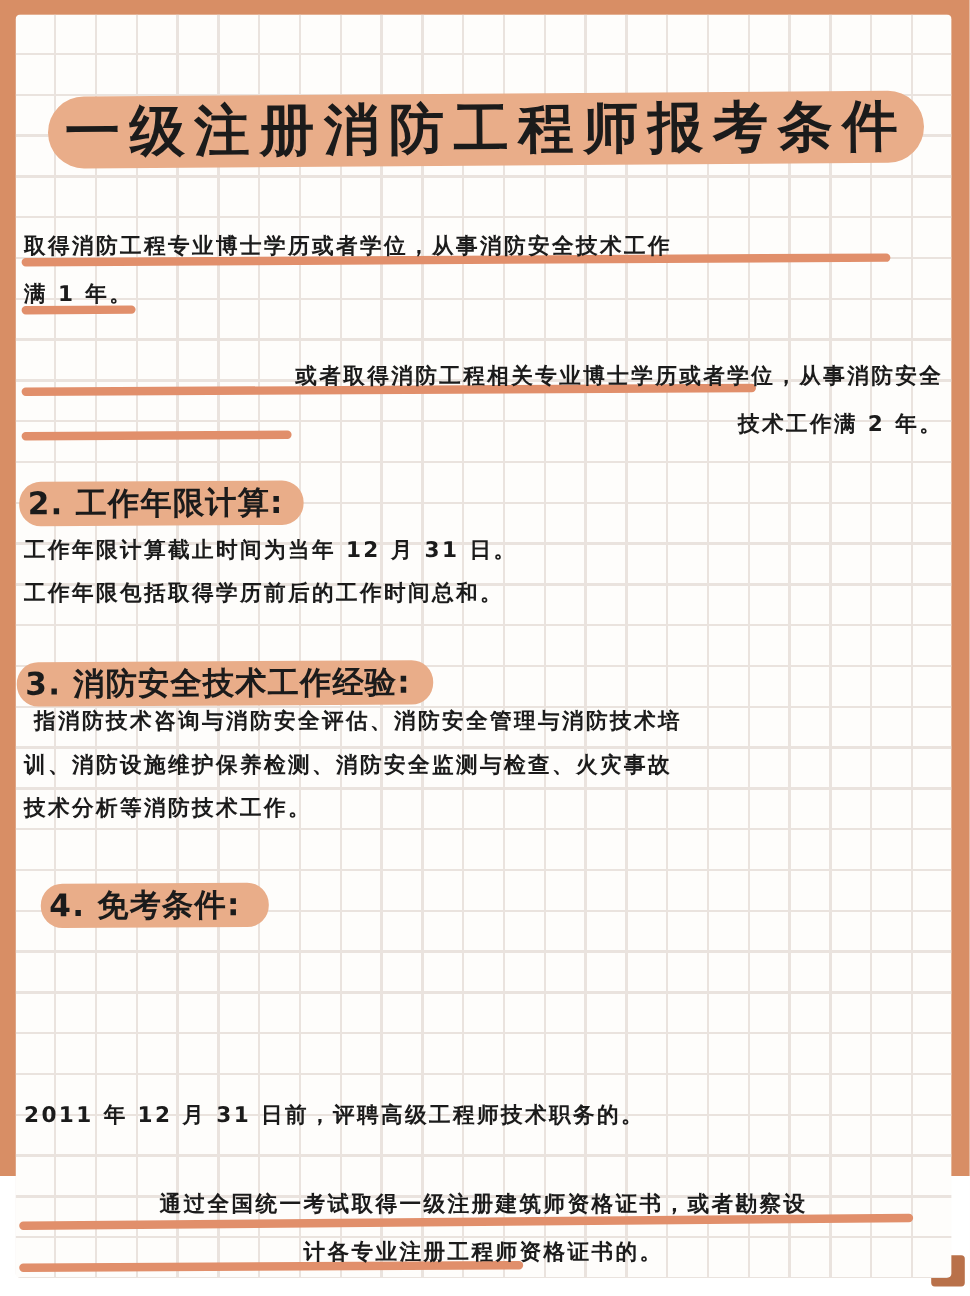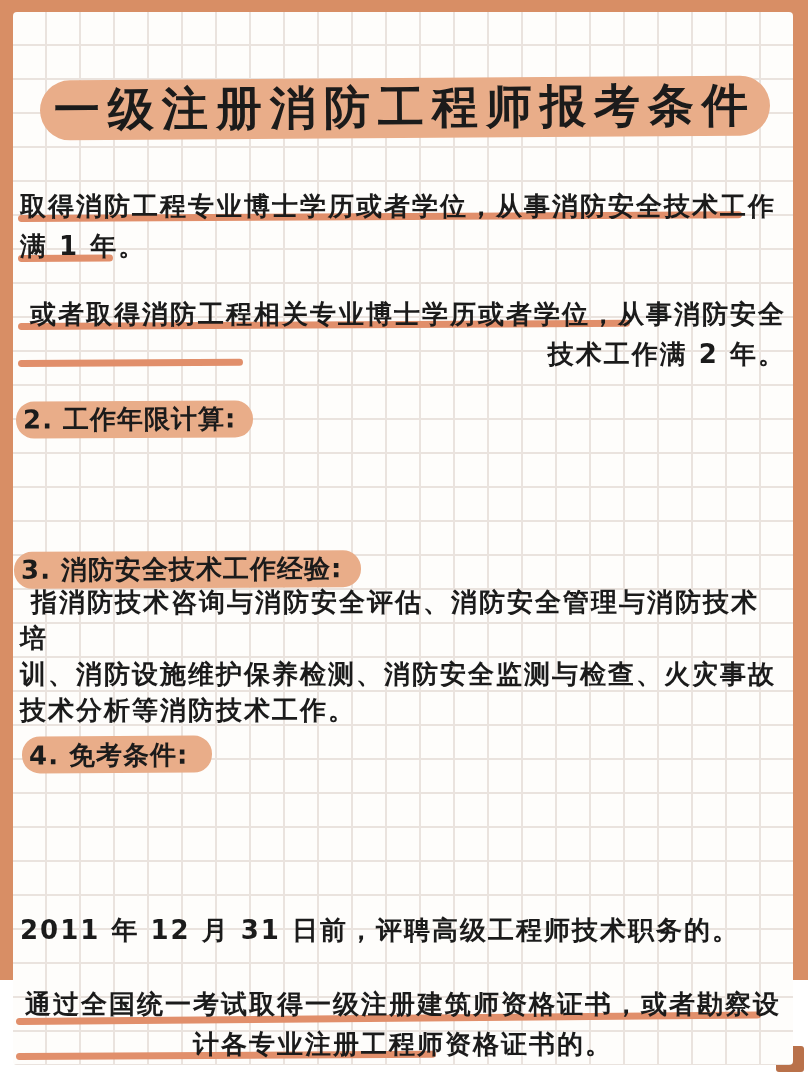--- a/index.html
+++ b/index.html
@@ -46,21 +46,21 @@
   .h-band{
     height:37px;border-radius:18px;padding-left:7px;
     transform:rotate(-0.3deg);
   }
   .h-text{
     color:var(--ink);font-weight:700;font-size:26px;letter-spacing:1px;
     white-space:nowrap;
   }
   .txt{
     position:absolute;left:7px;width:766px;
-    color:var(--ink);font-weight:700;font-size:26px;letter-spacing:2px;
+    color:var(--ink);font-weight:700;font-size:18px;letter-spacing:2px;
     white-space:pre-wrap;
   }
   .lh40{line-height:40px;}
   .lh36{line-height:36px;}
   .ul{
     position:absolute;height:7px;border-radius:4px;background:var(--ul);
     transform:rotate(-0.3deg);transform-origin:left center;
   }
 </style>
 </head>
@@ -83,29 +83,31 @@
 
     <div class="ul" style="left:5px;top:311px;width:612px;"></div>
     <div class="ul" style="left:5px;top:348px;width:225px;"></div>
 
     <p class="txt lh40" style="top:282px;text-align:right;">或者取得消防工程相关专业博士学历或者学位，从事消防安全
 技术工作满 2 年。</p>
 
     <div class="band h-band" style="left:3px;top:389px;width:237px;">
       <span class="h-text">2. 工作年限计算:</span>
     </div>
+    <p class="txt lh36" style="top:429px;">工作年限计算截止时间为当年 12 月 31 日。
+工作年限包括取得学历前后的工作时间总和。</p>
 
     <div class="band h-band" style="left:1px;top:539px;width:347px;">
       <span class="h-text">3. 消防安全技术工作经验:</span>
     </div>
     <p class="txt lh36" style="top:572px;"> 指消防技术咨询与消防安全评估、消防安全管理与消防技术培
 训、消防设施维护保养检测、消防安全监测与检查、火灾事故
 技术分析等消防技术工作。</p>
 
-    <div class="band h-band" style="left:9px;top:724px;width:190px;align-items:flex-end;">
+    <div class="band h-band" style="left:21px;top:724px;width:190px;">
       <span class="h-text">4. 免考条件:</span>
     </div>
 
     <p class="txt lh36" style="top:900px;">2011 年 12 月 31 日前，评聘高级工程师技术职务的。</p>
 
     <div class="ul" style="left:3px;top:1006px;width:745px;transform:rotate(-0.5deg);"></div>
     <div class="ul" style="left:3px;top:1041px;width:420px;"></div>
 
     <p class="txt lh40" style="top:972px;text-align:center;">通过全国统一考试取得一级注册建筑师资格证书，或者勘察设
 计各专业注册工程师资格证书的。</p>

